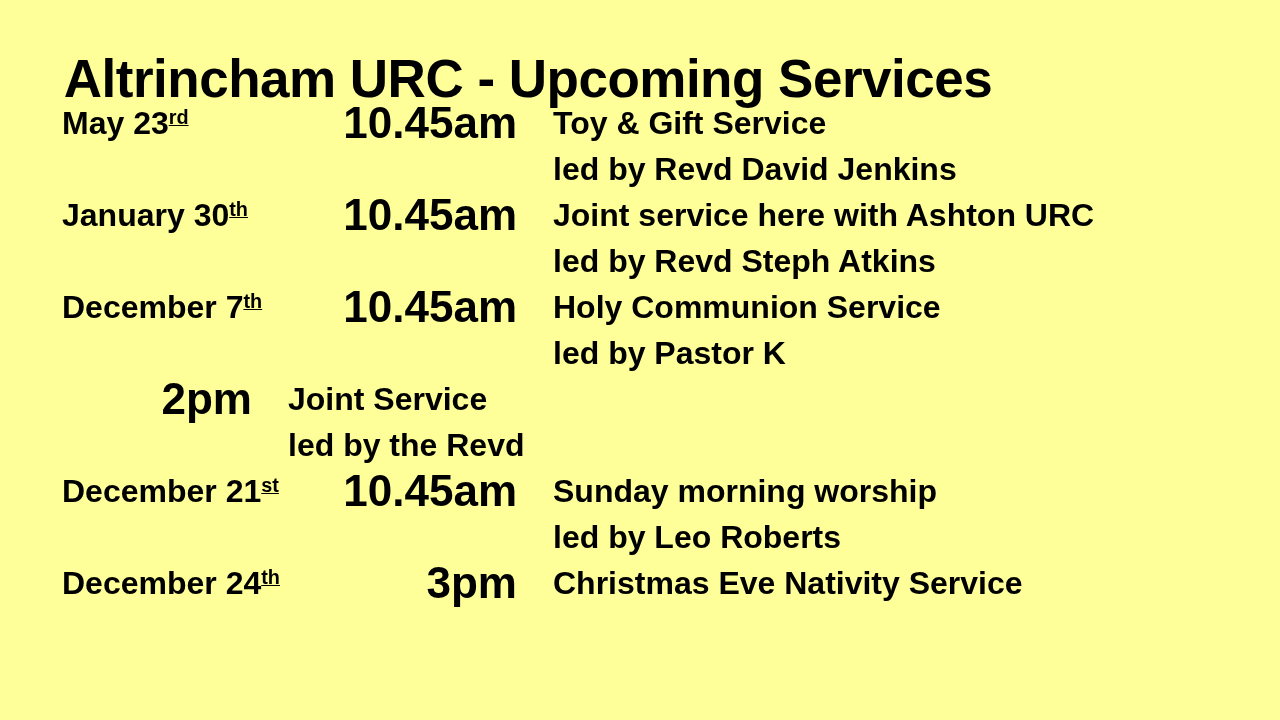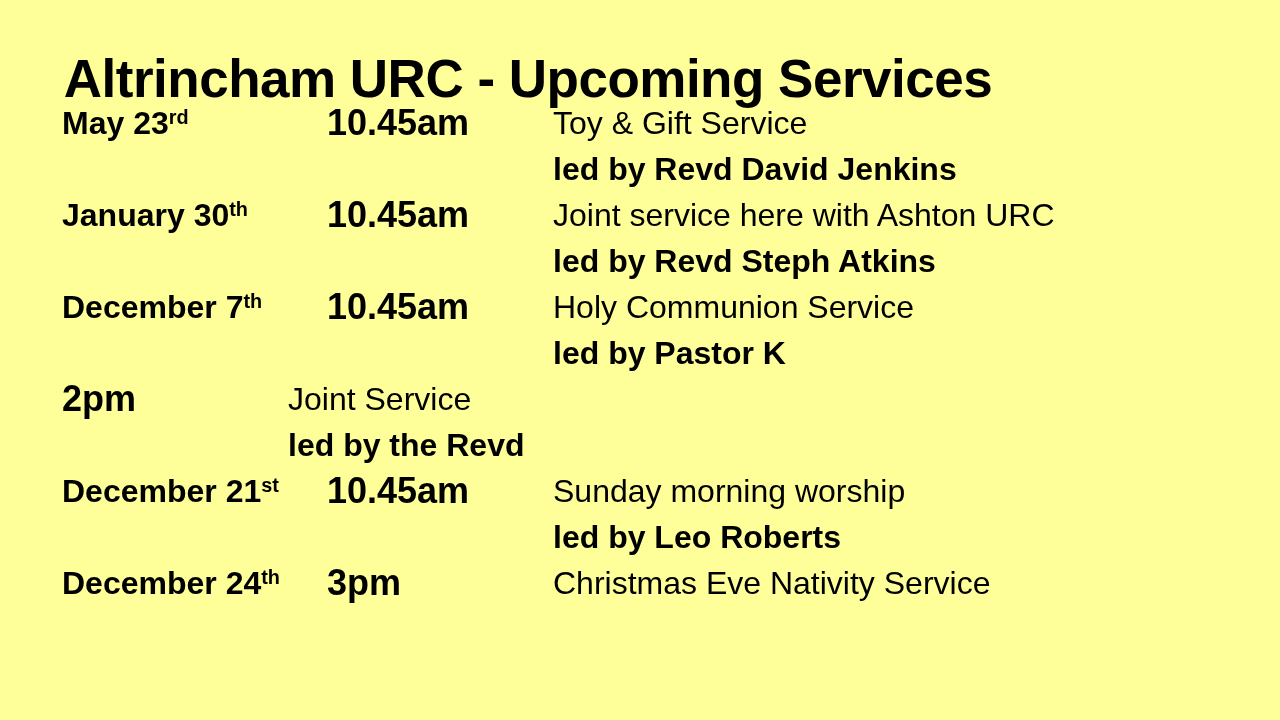--- a/index.html
+++ b/index.html
@@ -50,52 +50,54 @@
     flex: 0 0 265px;
     text-align: left;
     font-size: 32px;
     font-weight: bold;
     line-height: 46px;
     white-space: nowrap;
   }
   .col-time {
     width: 190px;
     flex: 0 0 190px;
-    font-size: 36px;
+    text-align: right;
+    font-size: 44px;
     font-weight: bold;
     line-height: 46px;
     white-space: nowrap;
     padding-right: 0px;
   }
   .col-service {
     flex: 1 1 auto;
     padding-left: 36px;
     min-width: 0;
   }
   .service-title {
     font-size: 32px;
-    font-weight: normal;
+    font-weight: bold;
     line-height: 46px;
     white-space: nowrap;
   }
   .service-leader {
     font-size: 32px;
     font-weight: bold;
     line-height: 46px;
     white-space: nowrap;
   }
   .service-leader:empty {
     display: none;
   }
   sup {
     font-size: 0.62em;
     vertical-align: baseline;
     position: relative;
     top: -0.52em;
     font-weight: bold;
+    text-decoration: underline;
   }
 </style>
 </head>
 <body>
 
 <div class="slide">
 
   <h1 class="slide-title">Altrincham URC - Upcoming Services</h1>
 
   <div class="schedule">

